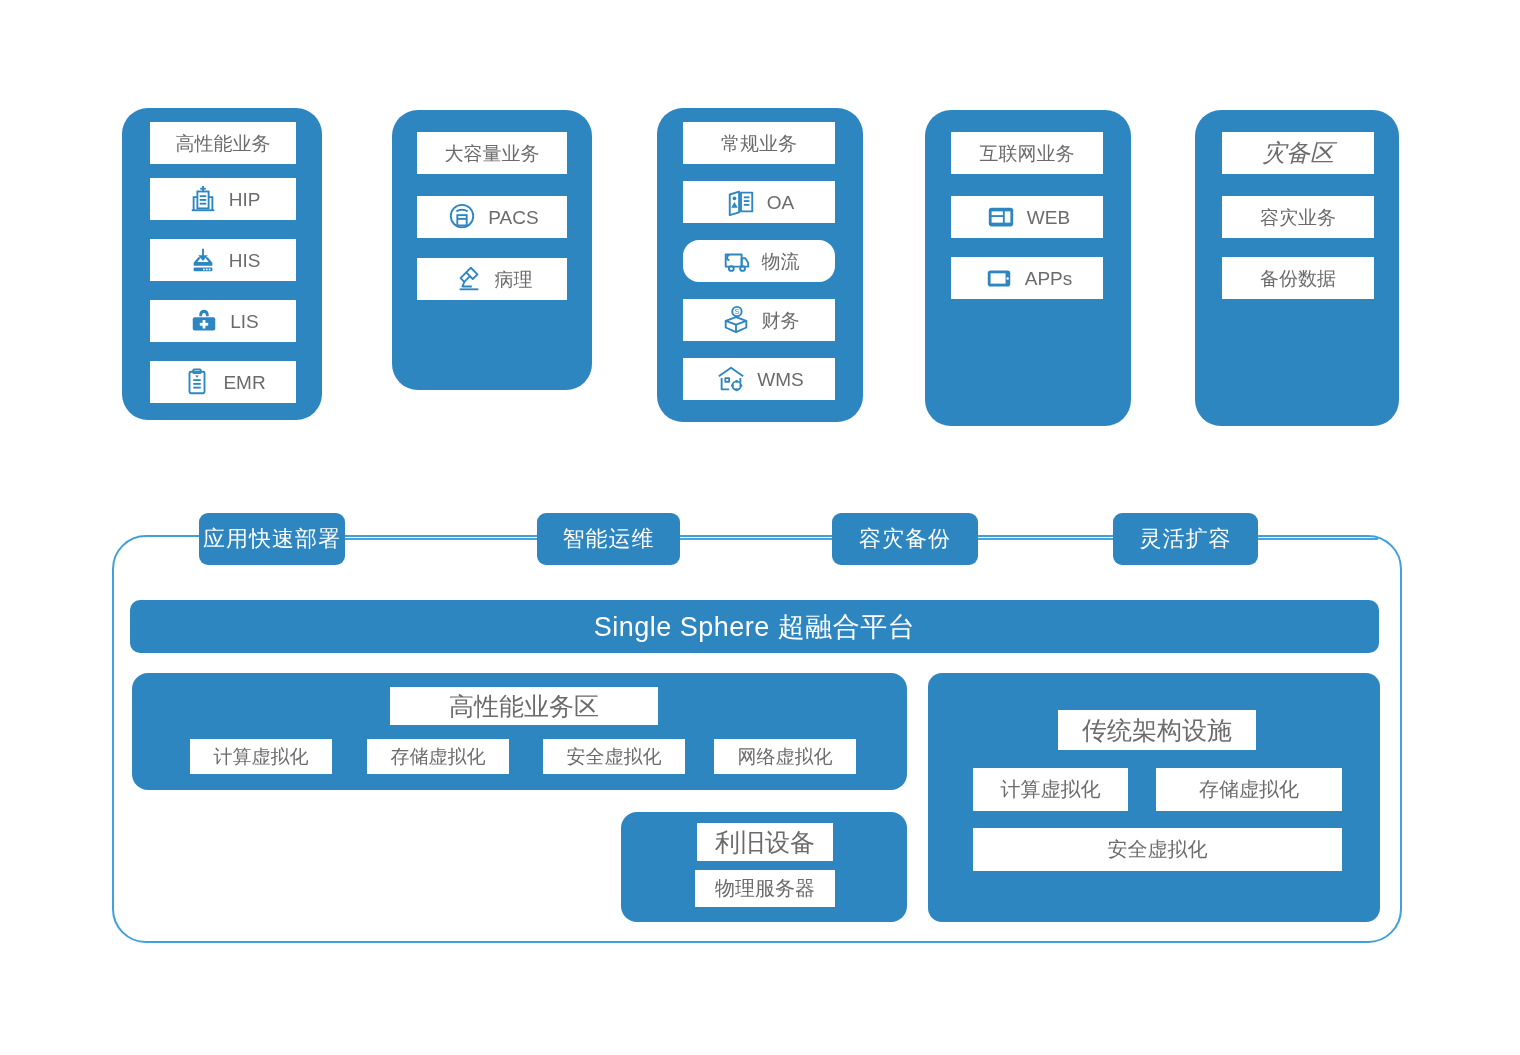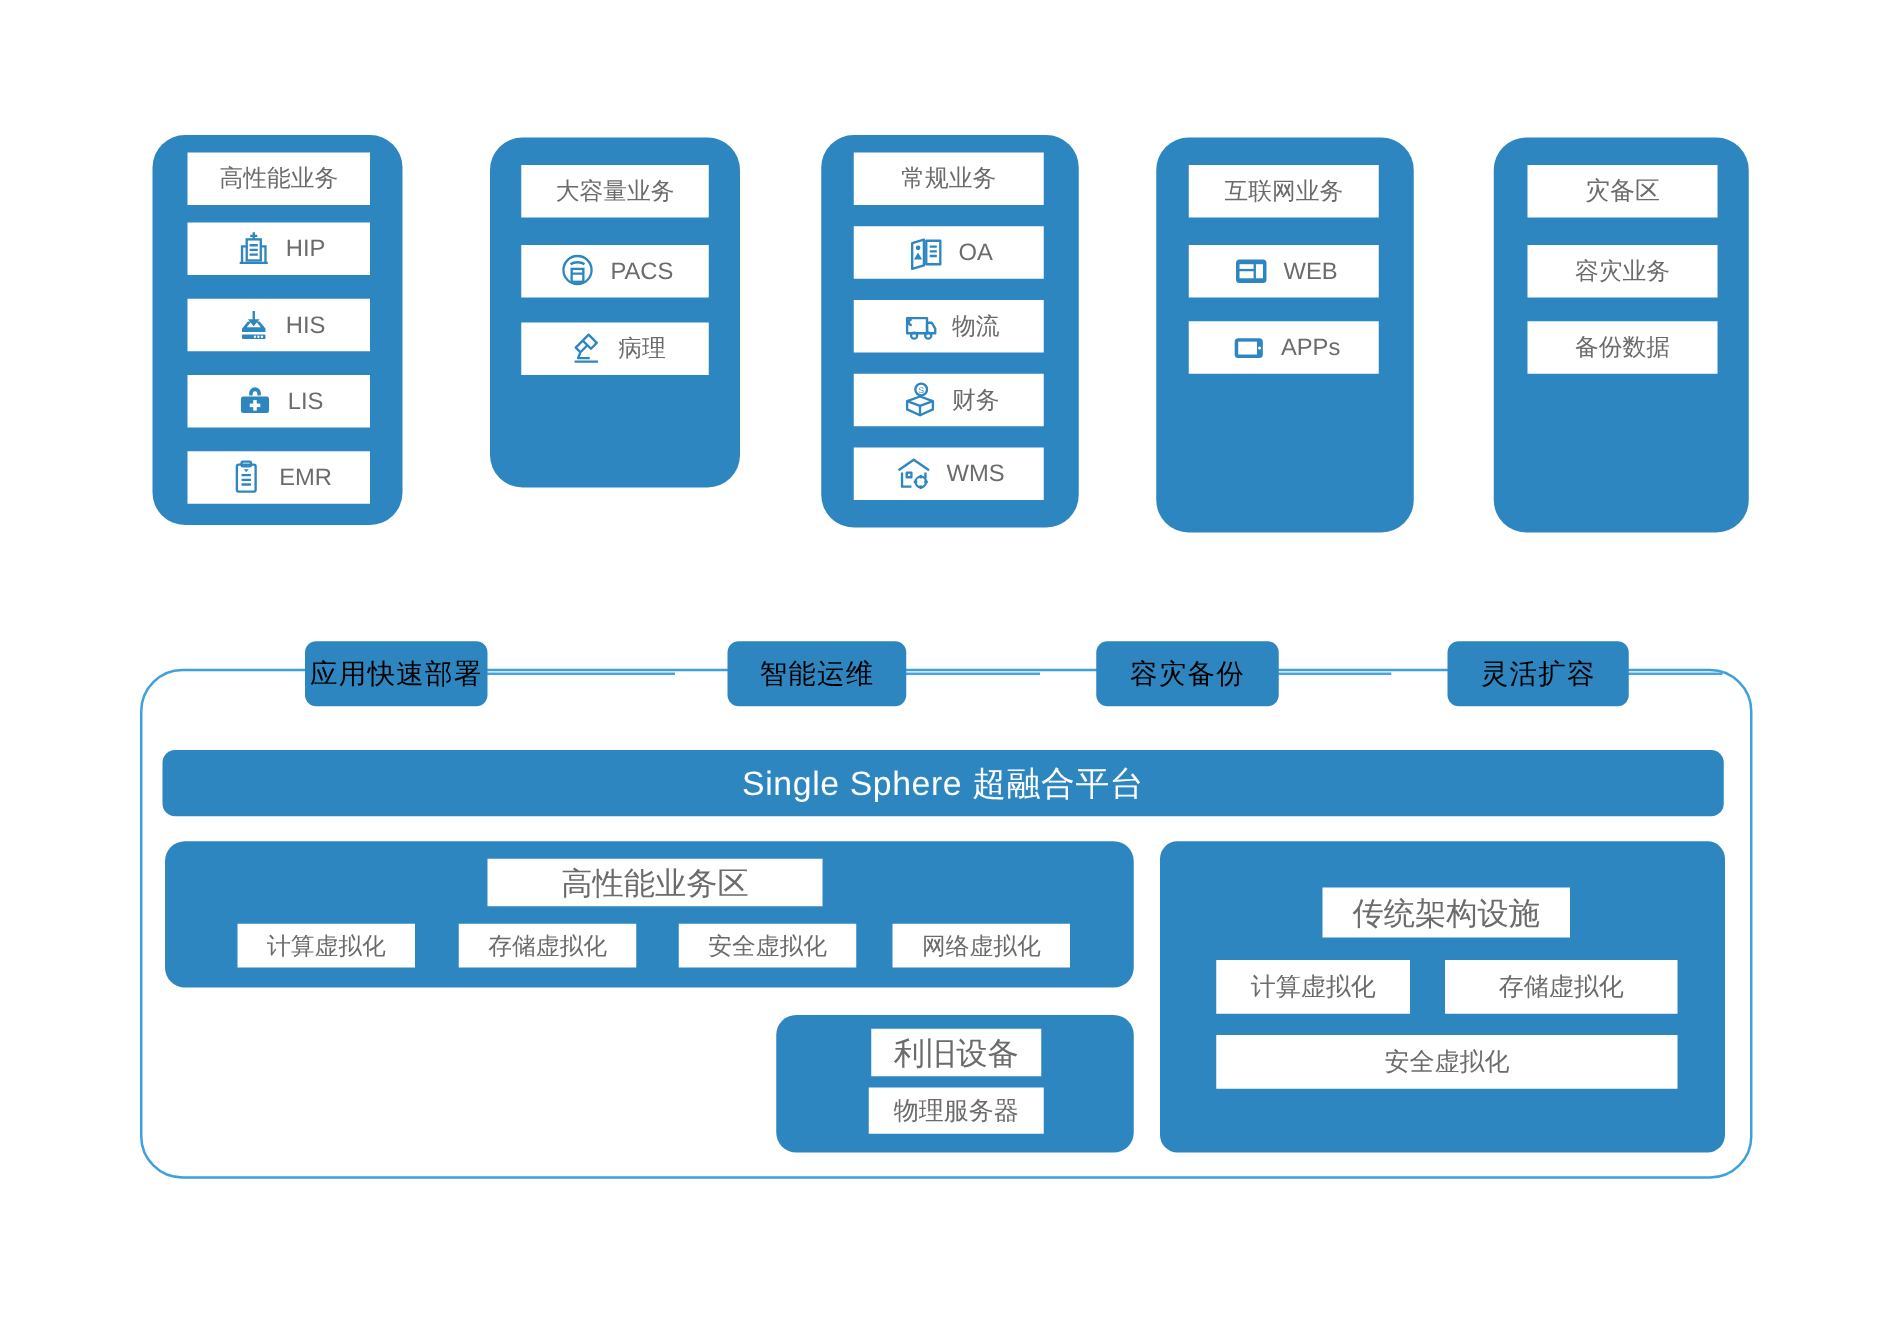--- a/index.html
+++ b/index.html
@@ -43,27 +43,26 @@
     border-radius:34px;
     box-sizing:border-box;
     background:transparent;
   }
 
   
   .tag{
     position:absolute;
     background:#2E86C1;
     border-radius:9px;
-    color:#000000;
+    color:#ffffff;
     font-size:22px;
     display:flex;align-items:center;justify-content:center;
     white-space:nowrap;
     letter-spacing:1px;
     z-index:4;
-    margin-left:45px;
   }
   .connector{
     position:absolute;
     height:2px;
     background:#4BA3DD;
     z-index:2;
   }
 
   
   .platform{
@@ -215,21 +214,21 @@
             <line x1="19" y1="15" x2="25" y2="15"></line>
             <line x1="19" y1="19" x2="25" y2="19"></line>
           </g>
           <circle cx="9" cy="12" r="2" fill="#2E86C1"></circle>
           <path d="M5.5 22 l3.5 -6 l3.5 6 z" fill="#2E86C1"></path>
         </svg>
       </span>
       <span class="lbl">OA</span>
     </div>
 
-    <div class="chip with-icon" style="left:26px;top:132px;width:152px;height:42px;">
+    <div class="chip with-icon" style="left:26px;top:132px;width:152px;height:42px;border-radius:16px;">
       <span class="ic">
         <svg width="30" height="30" viewBox="0 0 32 32">
           <g fill="none" stroke="#2E86C1" stroke-width="2" stroke-linejoin="round">
             <path d="M5 9 h17 v13 h-17 z"></path>
             <path d="M22 13 h4 l3 5 v4 h-7 z"></path>
             <circle cx="11" cy="24" r="2.6"></circle>
             <circle cx="23" cy="24" r="2.6"></circle>
             <path d="M9 10 a2.5 2.5 0 0 0 0 5"></path>
           </g>
         </svg>
@@ -295,21 +294,21 @@
           <rect x="4" y="8" width="24" height="17" rx="3" fill="#2E86C1"></rect>
           <rect x="7" y="11" width="16" height="11" fill="#fff"></rect>
           <circle cx="25.2" cy="16.5" r="1.3" fill="#fff"></circle>
         </svg>
       </span>
       <span class="lbl">APPs</span>
     </div>
   </div>
 
   <div class="col" style="left:1195px;top:110px;width:204px;height:316px;">
-    <div class="chip" style="left:27px;top:22px;width:152px;height:42px;font-size:20px;">灾备区</div>
+    <div class="chip" style="left:27px;top:22px;width:152px;height:42px;font-size:24px;font-style:italic;">灾备区</div>
     <div class="chip" style="left:27px;top:86px;width:152px;height:42px;">容灾业务</div>
     <div class="chip" style="left:27px;top:147px;width:152px;height:42px;">备份数据</div>
   </div>
 
   <div class="outline" style="left:112px;top:535px;width:1290px;height:408px;"></div>
 
   <div class="connector" style="left:345px;top:538px;width:195px;"></div>
   <div class="connector" style="left:680px;top:538px;width:152px;"></div>
   <div class="connector" style="left:978px;top:538px;width:135px;"></div>
   <div class="connector" style="left:1258px;top:538px;width:120px;"></div>

